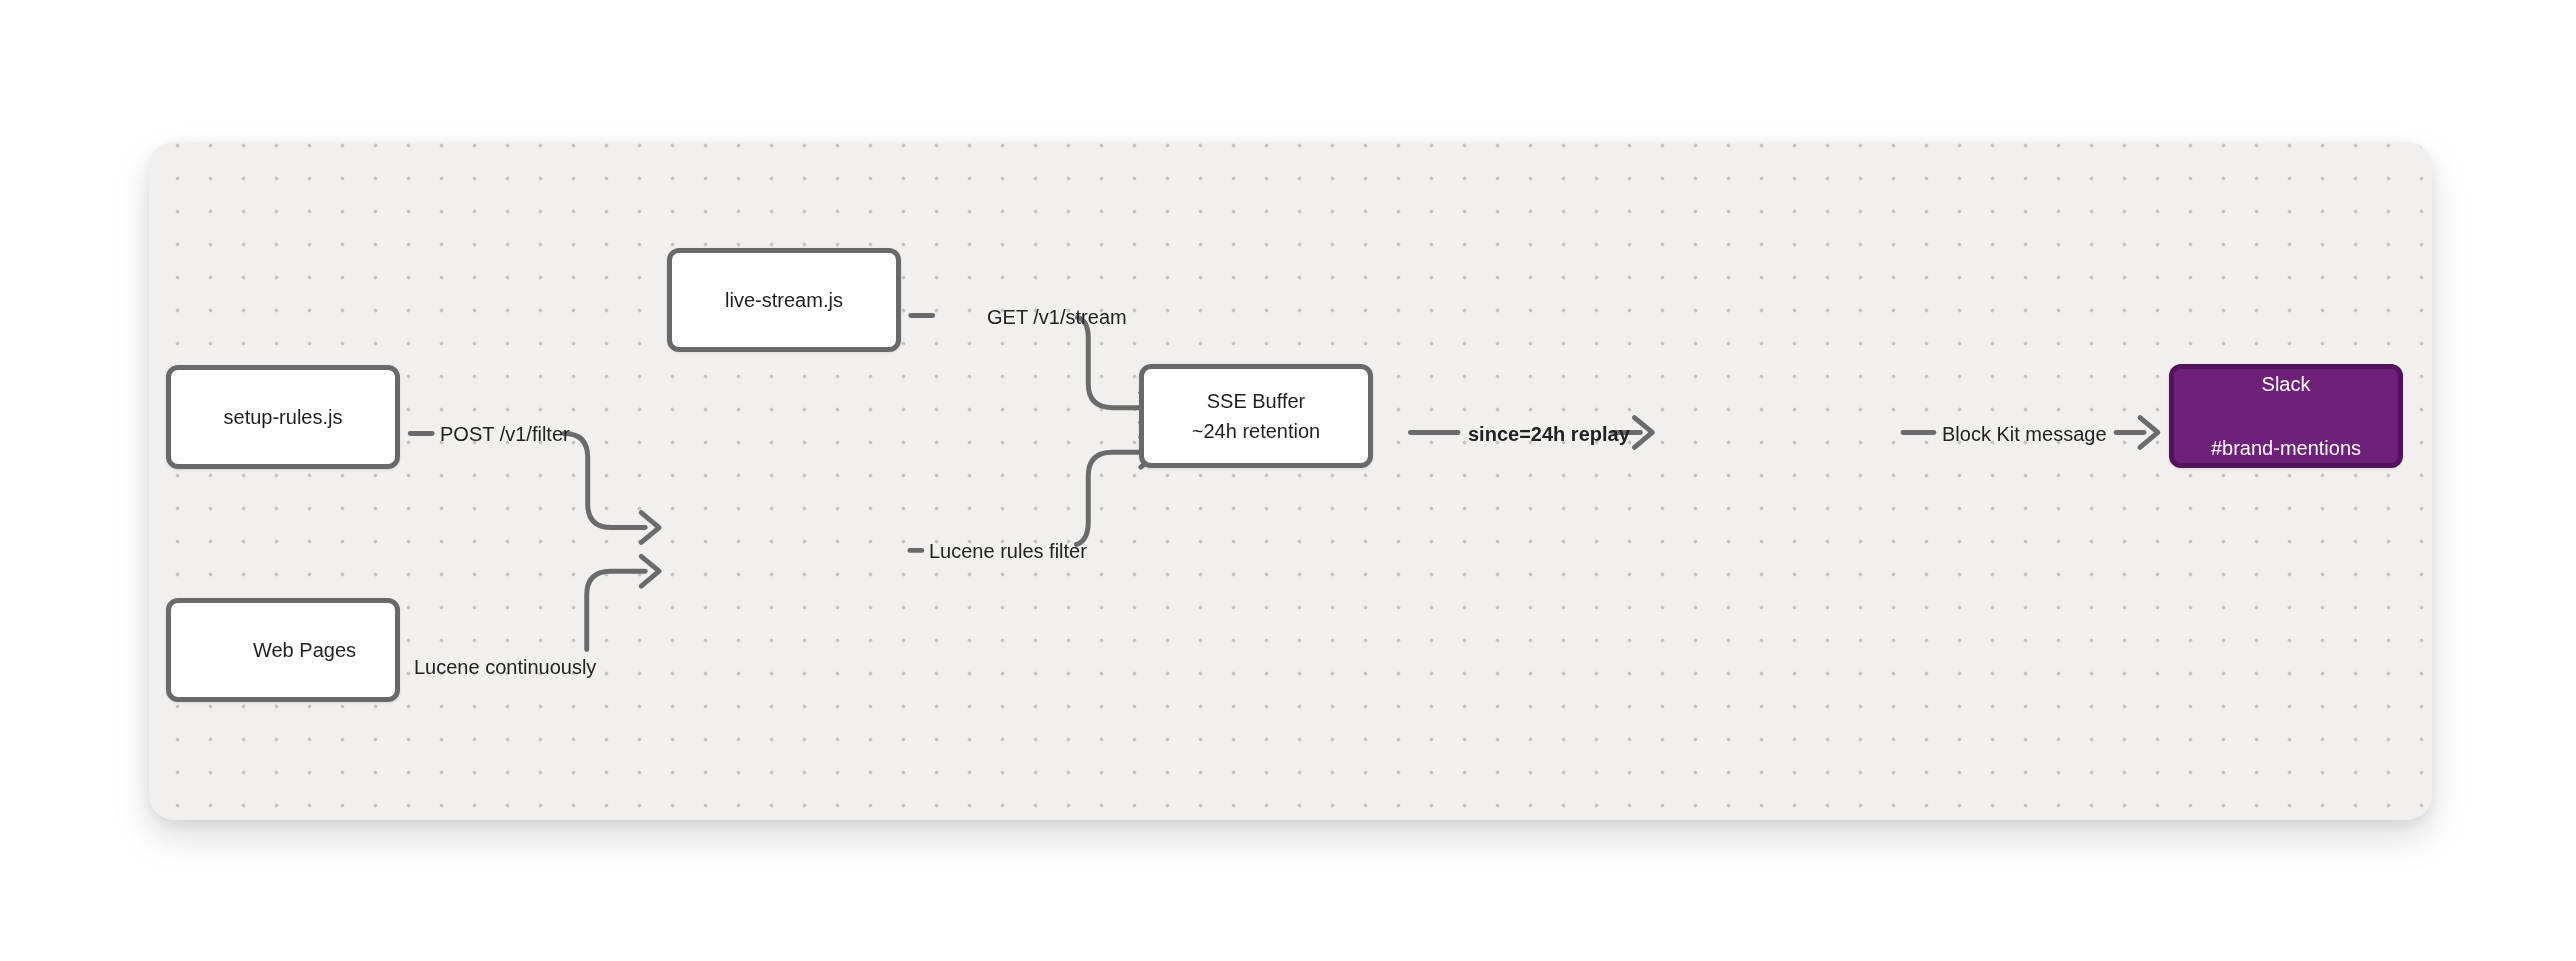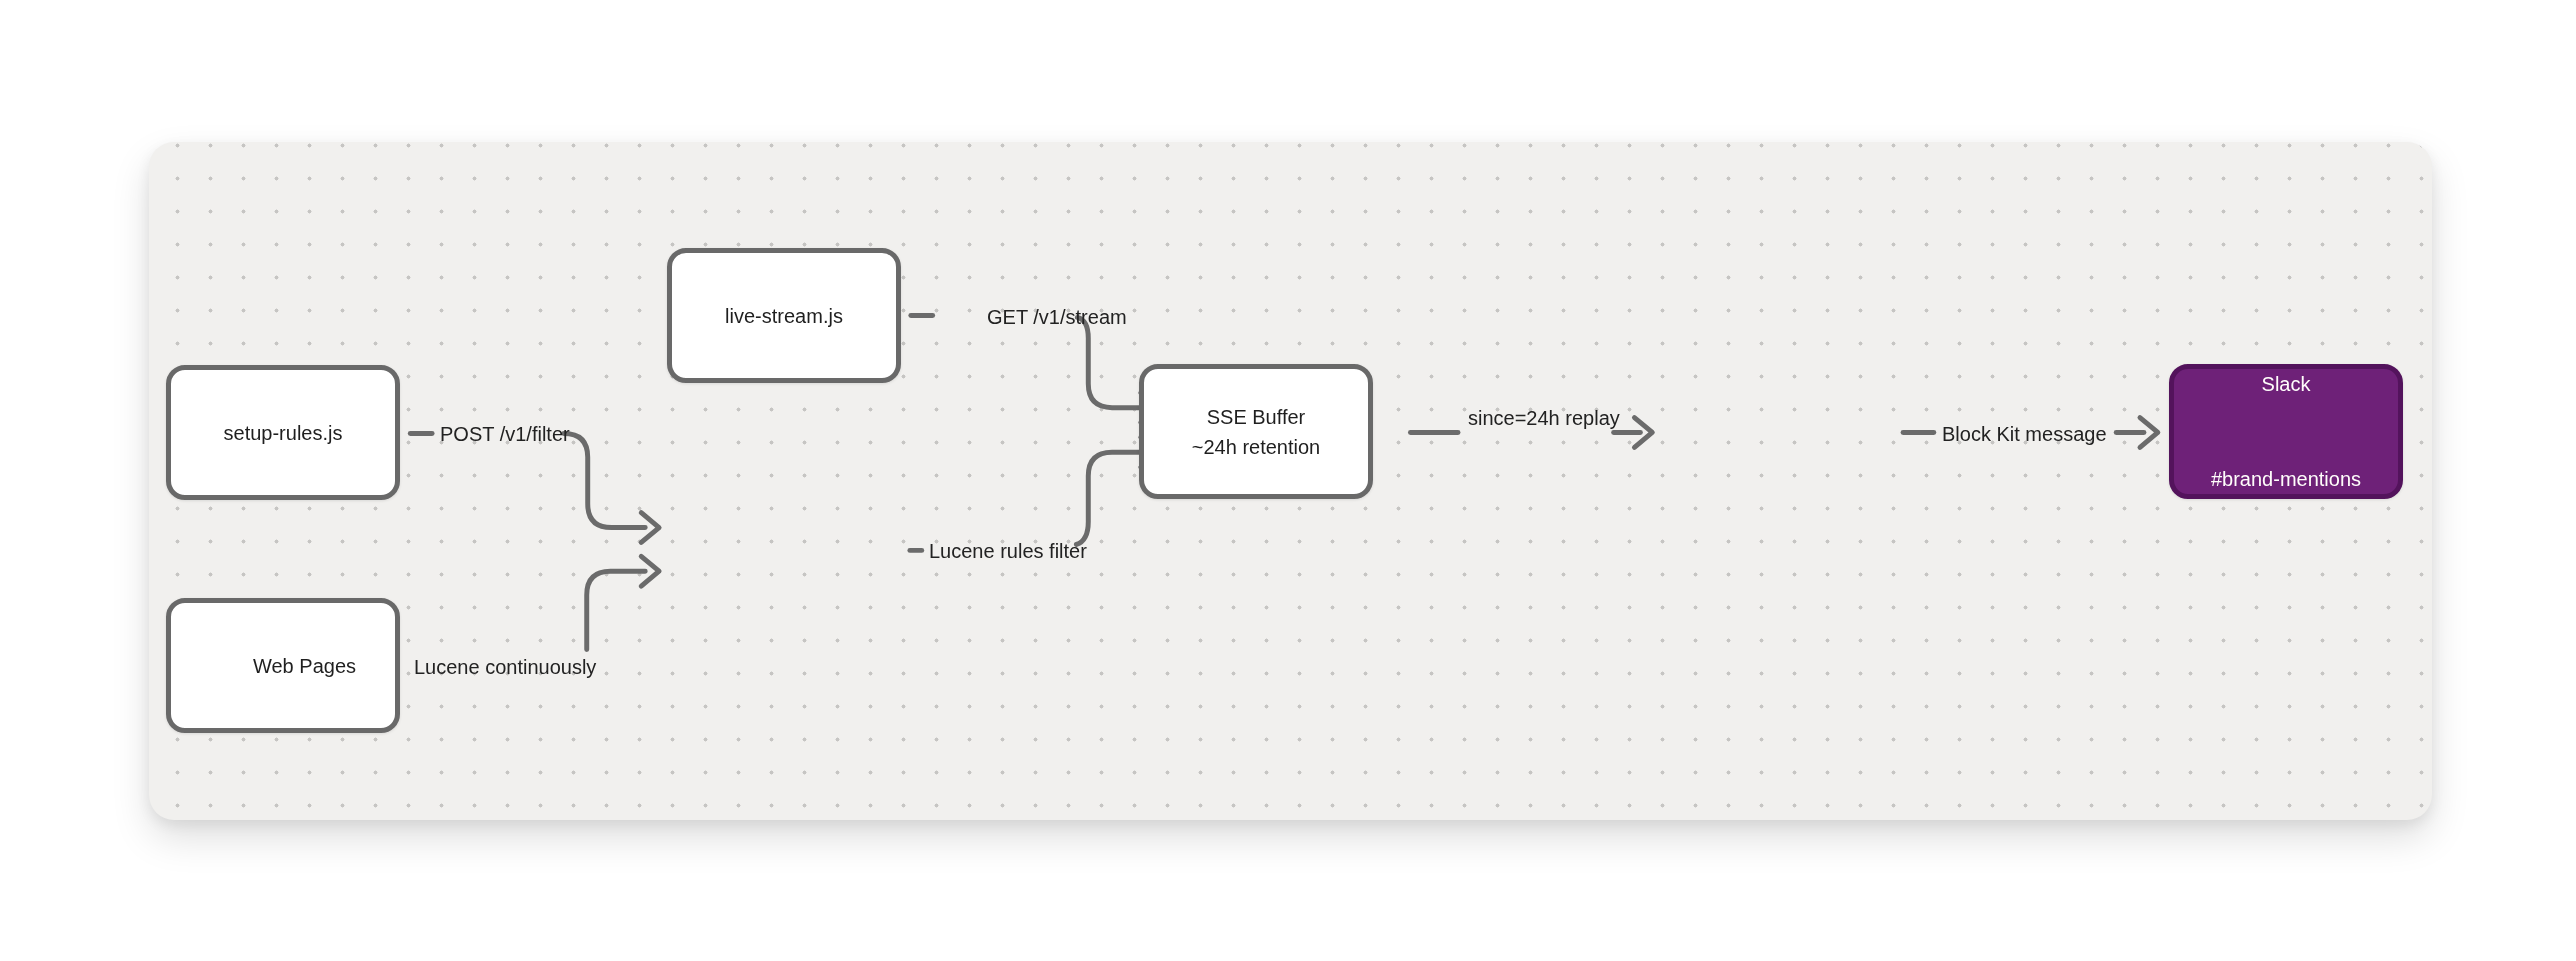--- a/index.html
+++ b/index.html
@@ -16,24 +16,24 @@
     background-position:12px 20px;
     border-radius:25px;
     box-shadow:0 18px 38px rgba(0,0,0,.13),0 5px 14px rgba(0,0,0,.07);
   }
   .edges-svg{position:absolute;left:0;top:0;width:2283px;height:678px;}
   .edge{
     stroke:var(--edge-stroke,#6b6b6b);stroke-width:5;fill:none;
     stroke-linecap:round;stroke-linejoin:round;
   }
   .node{
-    position:absolute;width:234px;height:135px;box-sizing:border-box;
+    position:absolute;width:234px;height:104px;box-sizing:border-box;
     background:var(--node-fill,#ffffff);
     border:5px solid var(--node-border,#696969);
-    border-radius:19px;
+    border-radius:12px;
     display:flex;flex-direction:column;align-items:center;justify-content:center;
     font-size:20px;line-height:30px;text-align:center;
     color:var(--node-text,#1f1f1f);
     box-shadow:0 1px 3px rgba(0,0,0,.10);
   }
   .node.orange{background:var(--orange-fill,#f7693a);border-color:var(--orange-border,#c9511f);color:var(--light-text,#fffdfb);}
   .node.blue{background:var(--blue-fill,#4a8ed2);border-color:var(--blue-border,#2c6093);color:var(--light-text,#ffffff);}
   .node.purple{background:var(--purple-fill,#6e2178);border-color:var(--purple-border,#53135c);color:var(--light-text,#ffffff);}
   .edge-label{
     position:absolute;transform:translateY(-50%);
@@ -92,17 +92,17 @@
 
   <div class="node purple" style="left:2020px;top:222px;justify-content:space-between;">
     <span>Slack</span>
     <span>#brand-mentions</span>
   </div>
 
   <div class="edge-label" style="left:291px;top:292px;">POST /v1/filter</div>
   <div class="edge-label" style="left:790px;top:175px;margin-left:48px;">GET /v1/stream</div>
   <div class="edge-label" style="left:265px;top:525px;">Lucene continuously</div>
   <div class="edge-label" style="left:780px;top:409px;">Lucene rules filter</div>
-  <div class="edge-label" style="left:1319px;top:276px;">since=24h replay</div>
+  <div class="edge-label" style="left:1319px;top:292px;font-weight:bold;">since=24h replay</div>
   <div class="edge-label" style="left:1793px;top:292px;">Block Kit message</div>
 
 </div>
 
 
 </body></html>

